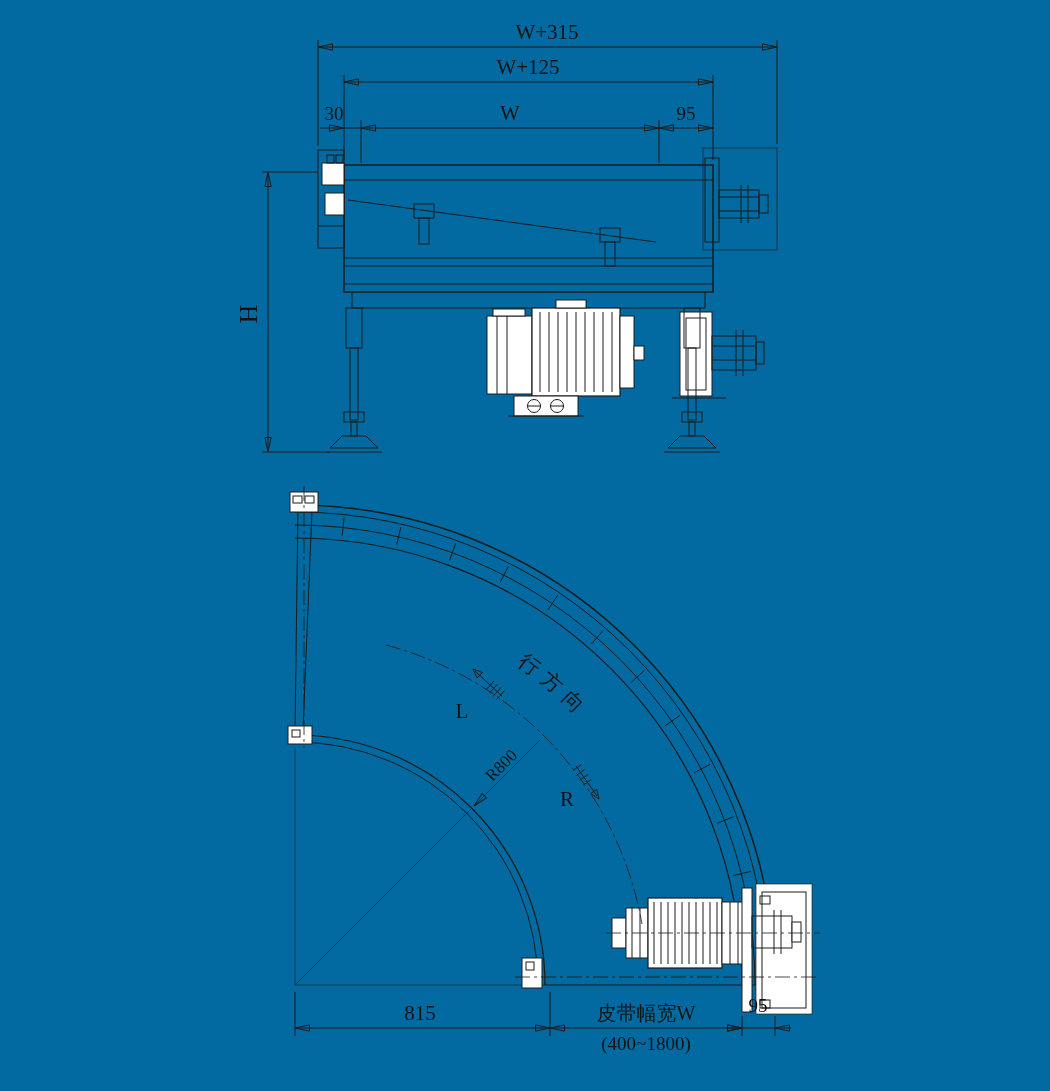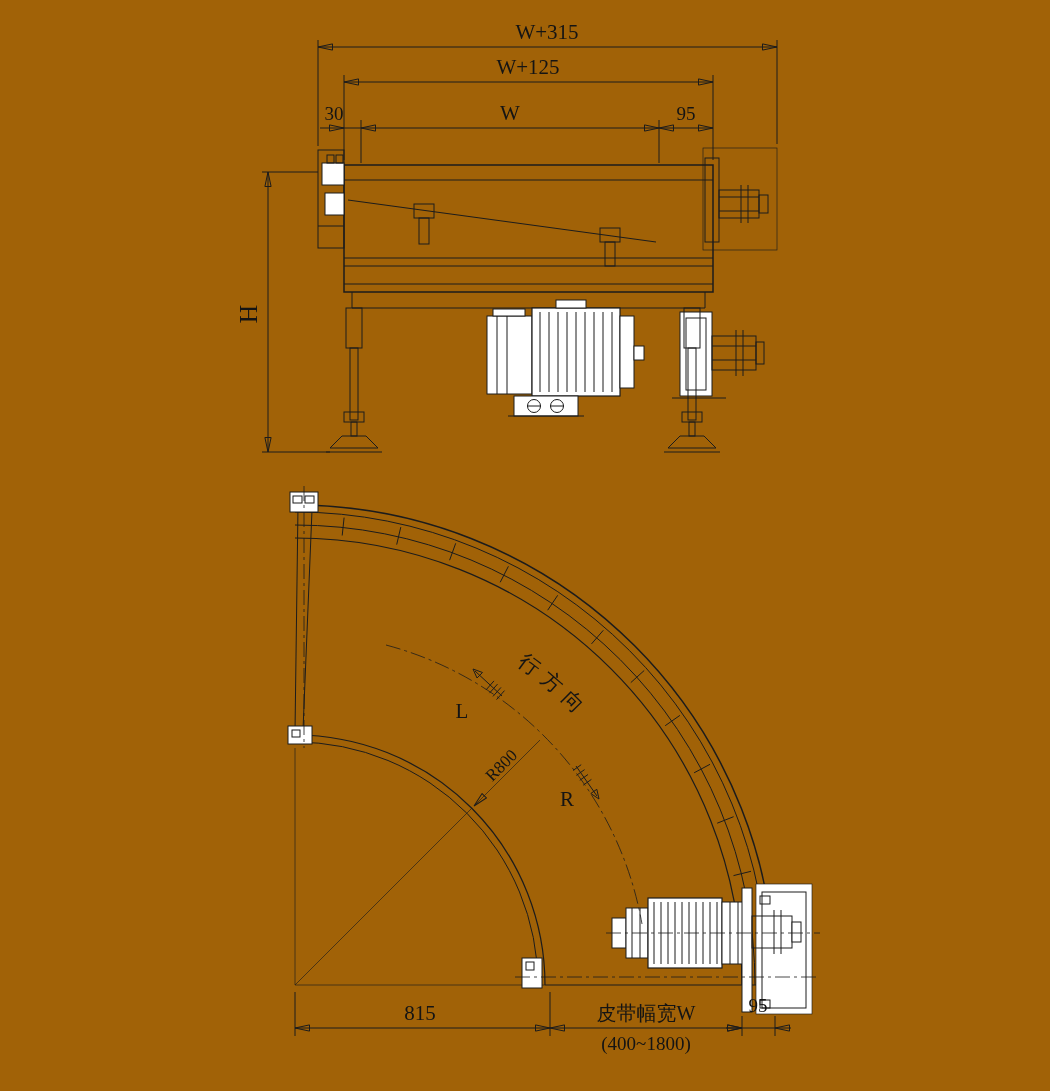--- a/index.html
+++ b/index.html
@@ -1,16 +1,16 @@
 <!DOCTYPE html>
 <html><head>
 <meta charset="utf-8">
 <style>
   html,body{margin:0;padding:0;background:#ffffff;}
-  #stage{position:relative;width:1050px;height:1091px;background:#a16207;overflow:hidden;}
+  #stage{position:relative;width:1050px;height:1091px;background:#0369a1;overflow:hidden;}
   svg{display:block;}
   svg line, svg path, svg rect, svg polygon, svg circle{
     fill:none;stroke:#1c1c1c;stroke-width:1;
   }
   .w15{stroke-width:1.5}
   .w12{stroke-width:1.2}
   .thin{stroke-width:0.65}
   .dim{stroke-width:0.8}
   .tick{stroke-width:5}
   .dd{stroke-width:0.8;stroke-dasharray:15 4 3 4;}

